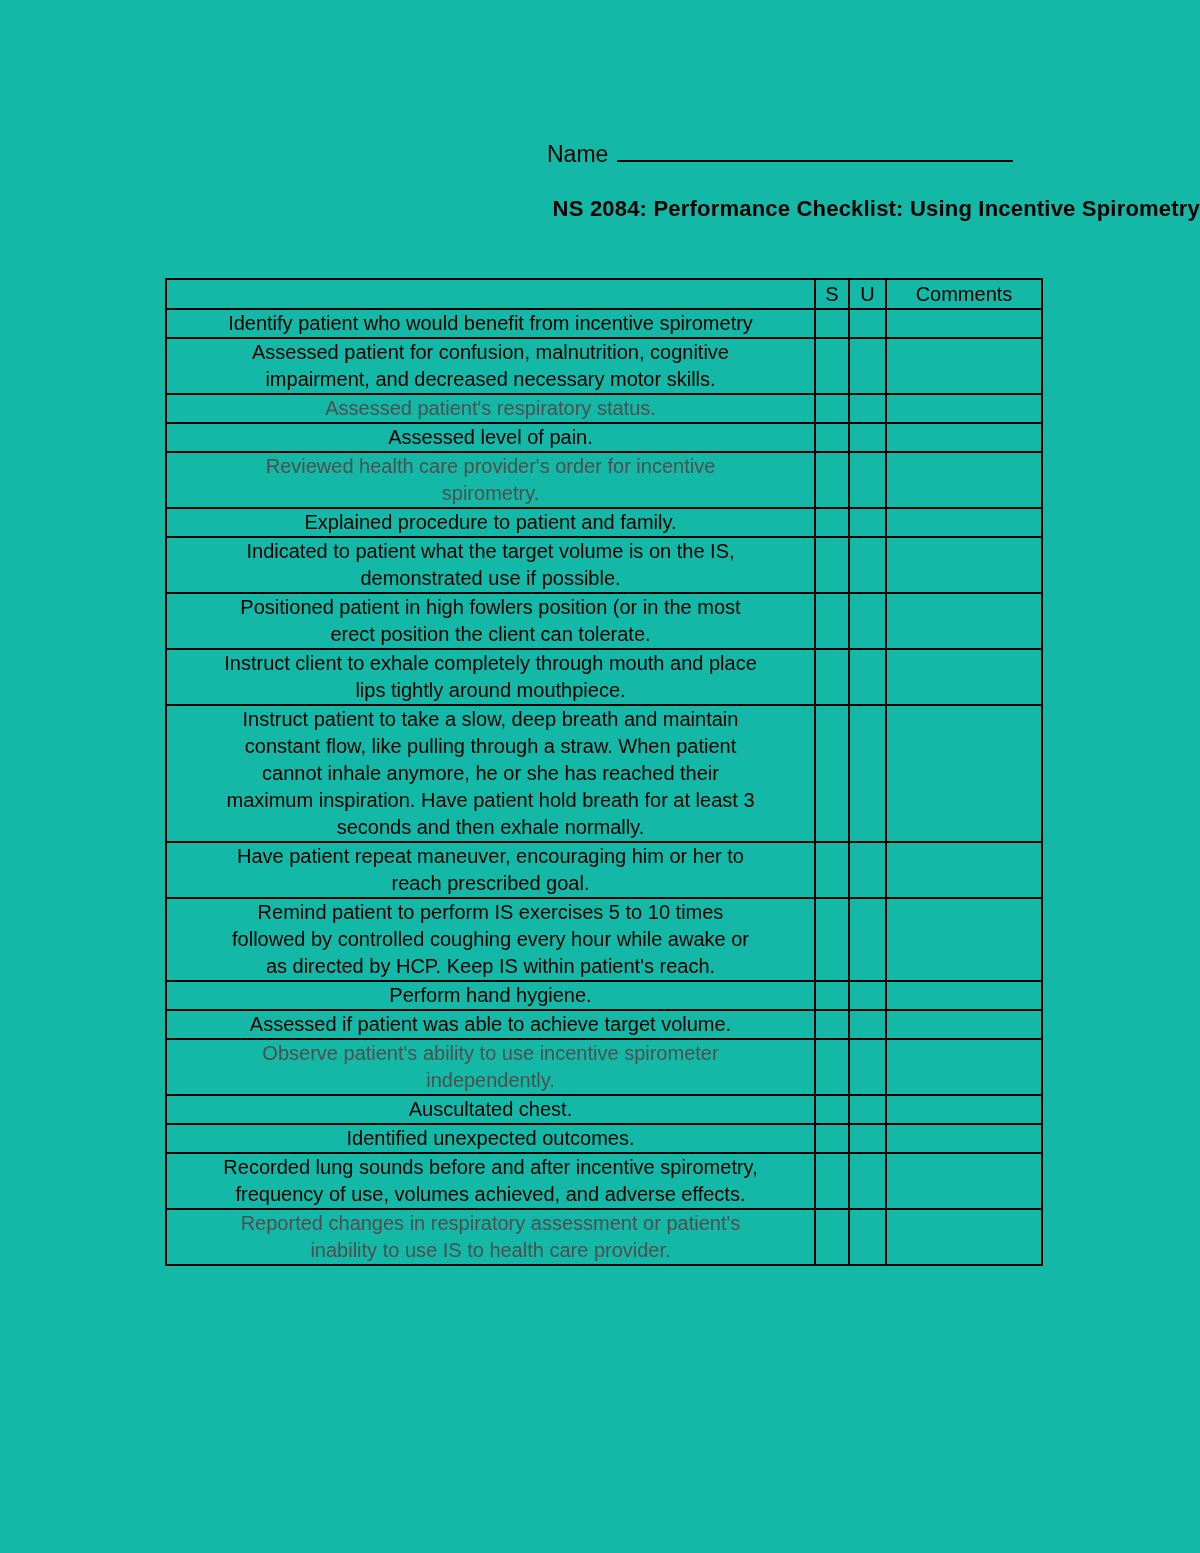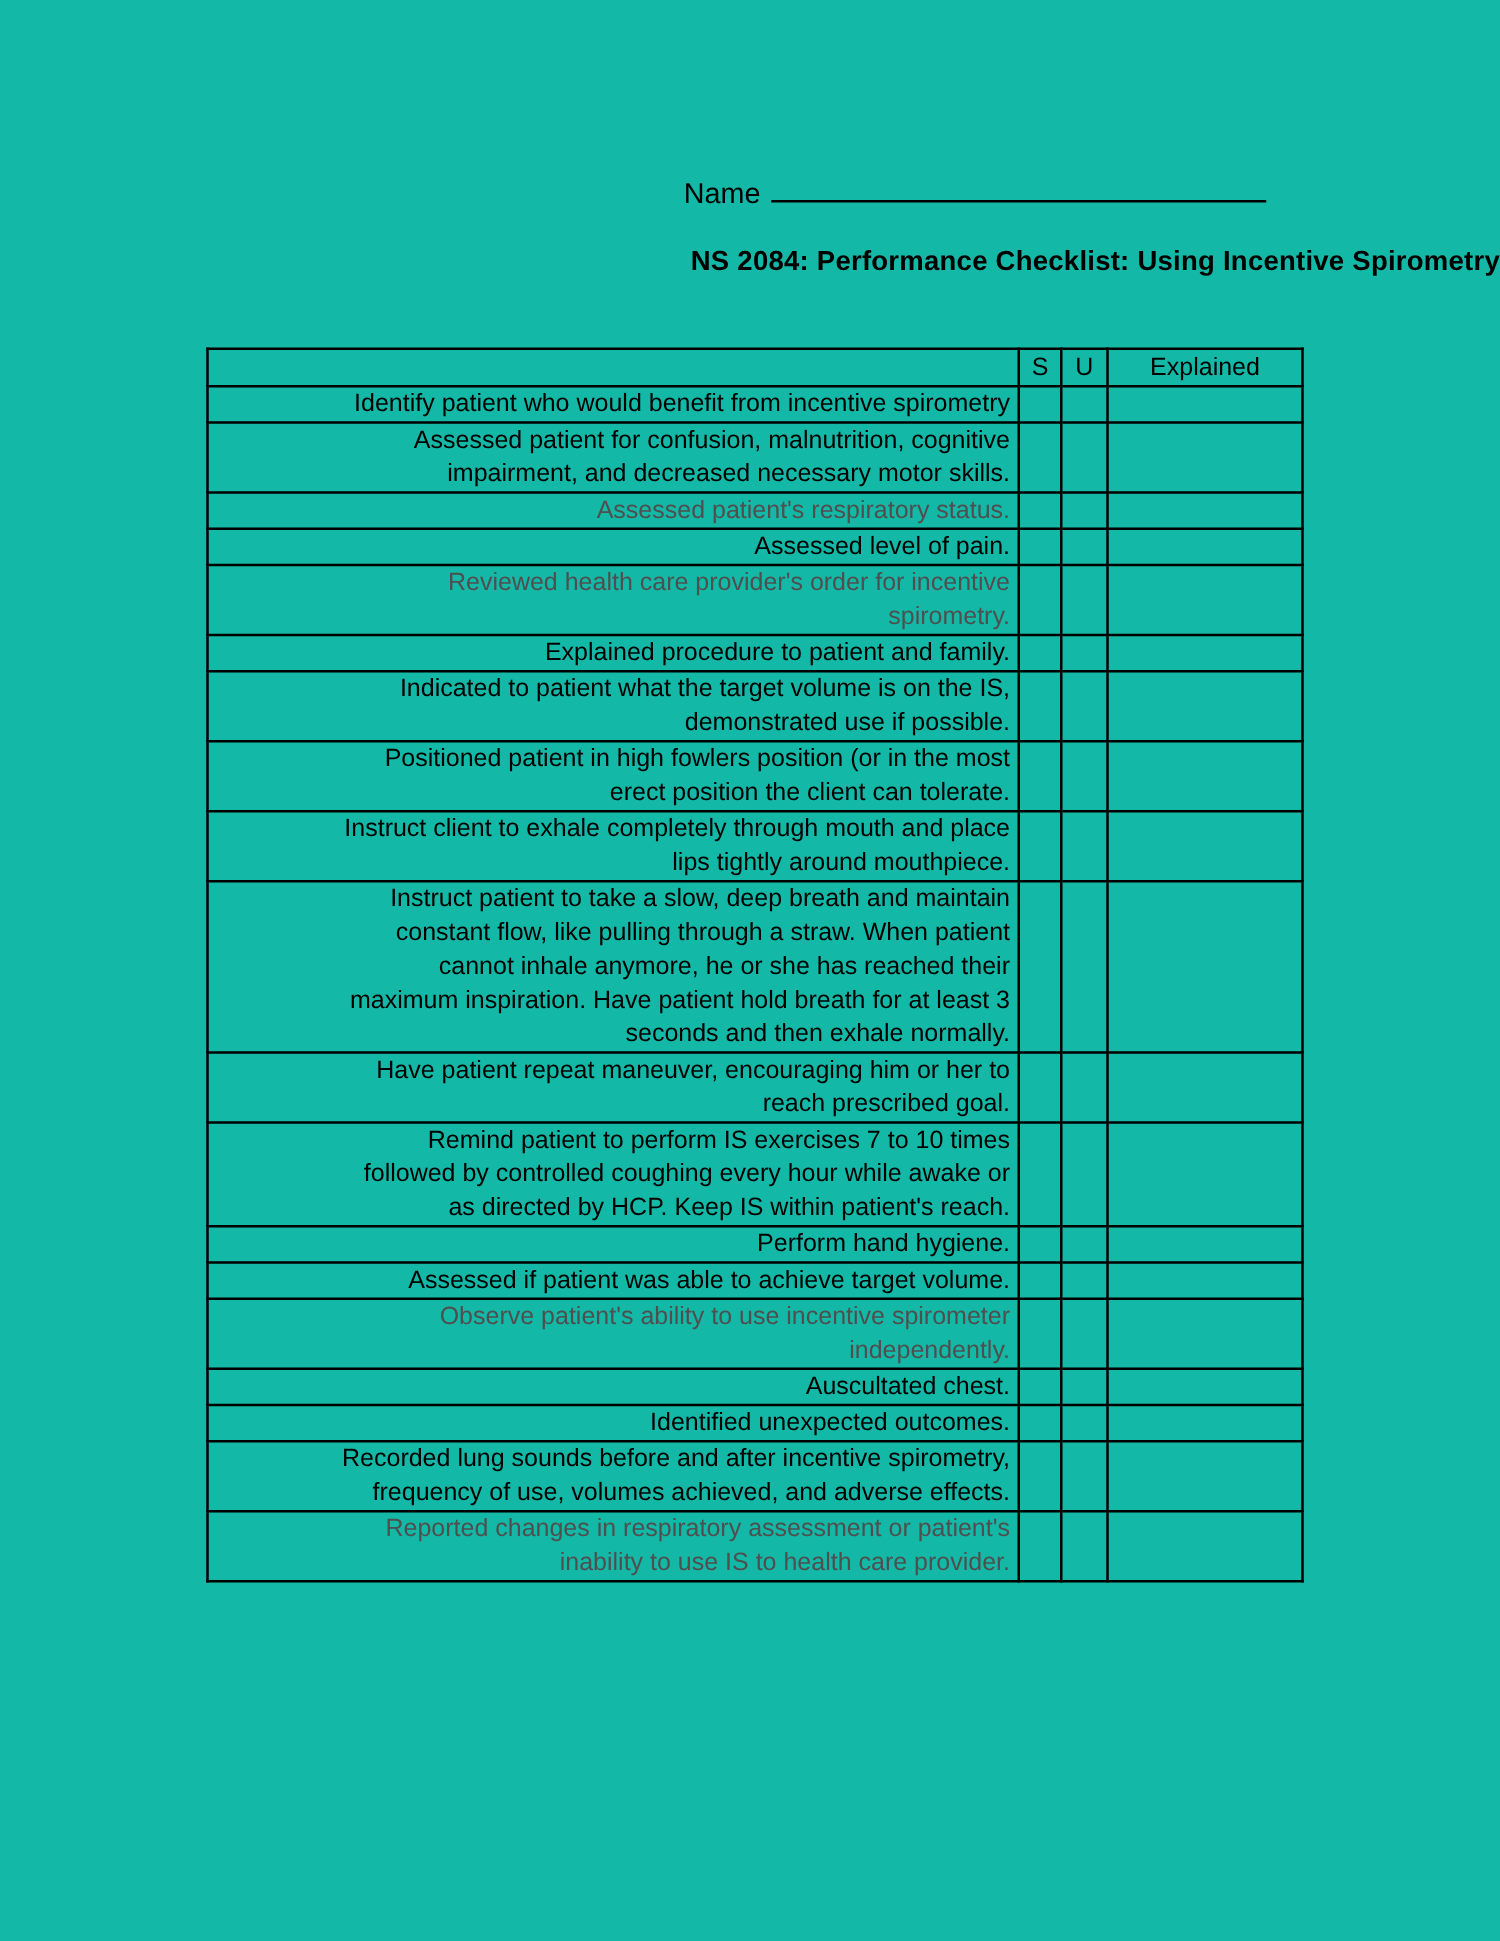--- a/index.html
+++ b/index.html
@@ -54,21 +54,21 @@
     vertical-align: top;
     overflow: hidden;
   }
   table.checklist th {
     font-weight: normal;
     text-align: center;
     line-height: 26px;
     padding: 1px 2px;
   }
   table.checklist th.task-col { border-right: 2px solid #000000; }
-  td.task { white-space: pre-line; text-align: right; }
+  td.task { white-space: pre-line; text-align: center; }
   td.mark, td.comments { height: 27px; }
   .tone-gray { color: #4f4f4f; }
   .tone-dark { color: #000000; }
 </style>
 </head>
 <body>
 
 <div class="page">
 
   <div class="name-row">
@@ -82,21 +82,21 @@
       <col style="width: 649px;">
       <col style="width: 34px;">
       <col style="width: 37px;">
       <col style="width: 156px;">
     </colgroup>
     <thead>
       <tr>
         <th class="task-col"></th>
         <th>S</th>
         <th>U</th>
-        <th>Explained</th>
+        <th>Comments</th>
       </tr>
     </thead>
     <tbody>
     <tr>
       <td class="task tone-dark">Identify patient who would benefit from incentive spirometry</td>
       <td class="mark"></td>
       <td class="mark"></td>
       <td class="comments"></td>
     </tr>
 
@@ -175,21 +175,21 @@
 
     <tr>
       <td class="task tone-dark">Have patient repeat maneuver, encouraging him or her to
 reach prescribed goal.</td>
       <td class="mark"></td>
       <td class="mark"></td>
       <td class="comments"></td>
     </tr>
 
     <tr>
-      <td class="task tone-dark">Remind patient to perform IS exercises 7 to 10 times
+      <td class="task tone-dark">Remind patient to perform IS exercises 5 to 10 times
 followed by controlled coughing every hour while awake or
 as directed by HCP. Keep IS within patient's reach.</td>
       <td class="mark"></td>
       <td class="mark"></td>
       <td class="comments"></td>
     </tr>
 
     <tr>
       <td class="task tone-dark">Perform hand hygiene.</td>
       <td class="mark"></td>

